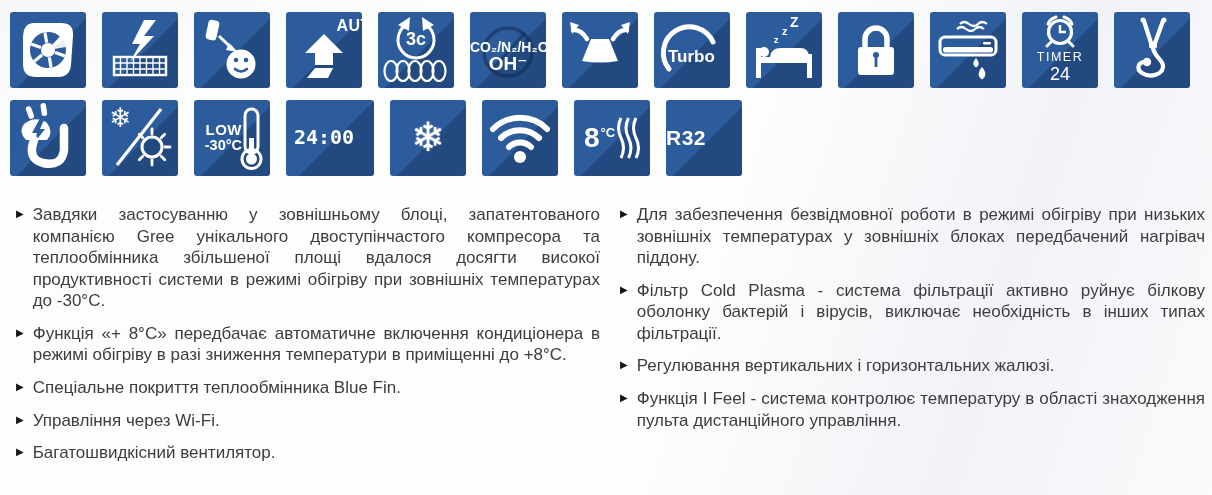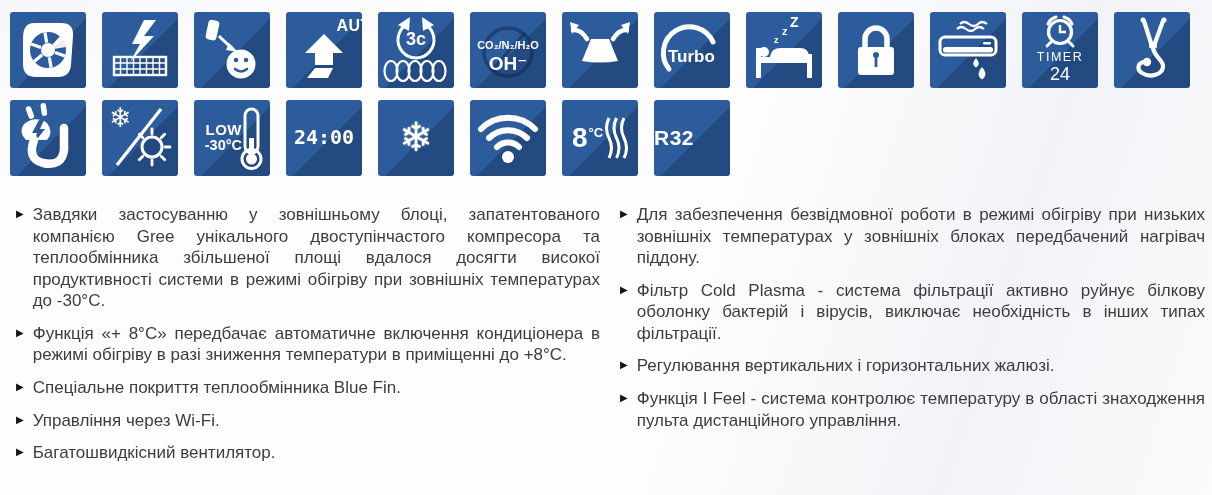--- a/index.html
+++ b/index.html
@@ -17,21 +17,21 @@
   .icon-rows{position:absolute;left:10px;top:12px;}
   .icon-row{display:flex;gap:16px;margin-bottom:12px;}
   .tile{width:76px;height:76px;border-radius:3px;position:relative;overflow:hidden;flex:0 0 auto;color:#fff;}
   .tile::after{content:"";position:absolute;inset:0;z-index:0;
     background:linear-gradient(135deg, rgba(0,0,0,0) 54%, rgba(8,27,57,0.28) 54.5%);}
   .tile-inner{position:absolute;inset:0;z-index:1;}
   .tile svg{position:absolute;left:0;top:0;}
   .tile span{position:absolute;color:#fff;white-space:nowrap;}
   .t-auto{top:5px;left:0;width:76px;text-align:center;font-size:16px;font-weight:bold;letter-spacing:.5px;margin-left:36px;}
   .t-3c{top:17px;left:0;width:76px;text-align:center;font-size:18px;font-weight:bold;}
-  .cp1{top:27px;left:0;width:76px;text-align:center;font-size:11px;font-weight:bold;}
+  .cp1{top:27px;left:0;width:76px;text-align:center;font-size:14px;font-weight:bold;}
   .cp2{top:40px;left:0;width:76px;text-align:center;font-size:19px;font-weight:bold;}
   .t-turbo{top:35px;left:14px;font-size:17px;font-weight:700;}
   .tm1{top:38px;left:0;width:76px;text-align:center;font-size:12.5px;letter-spacing:1.5px;}
   .tm2{top:52px;left:0;width:76px;text-align:center;font-size:18px;}
   .t-speed{top:7px;left:8px;font-size:13px;font-weight:bold;font-style:italic;letter-spacing:1.5px;}
   .snowflake-sm{top:5px;left:7px;font-size:27px;line-height:1;}
   .lt1{top:21px;left:2px;width:46px;text-align:right;font-size:15px;font-weight:bold;letter-spacing:.5px;}
   .lt2{top:37px;left:0px;width:48px;text-align:right;font-size:14.5px;font-weight:bold;}
   .t-2400{top:50%;left:0;width:76px;text-align:center;transform:translateY(-54%);
     font-family:"DejaVu Sans Mono",monospace;font-size:20px;font-weight:bold;}
@@ -269,21 +269,21 @@
           <svg viewBox="0 0 76 76" width="76" height="76">
             <rect x="51" y="9" width="13" height="44" rx="6.5" stroke="#fff" stroke-width="3" fill="none"></rect>
             <circle cx="57.5" cy="59" r="9.5" stroke="#fff" stroke-width="3" fill="none"></circle>
             <circle cx="57.5" cy="59" r="5.5" fill="#fff"></circle>
             <rect x="55" y="38" width="5" height="20" fill="#fff"></rect>
           </svg>
           <span class="lt1">LOW</span>
           <span class="lt2">-30°C</span>
         </div>
       </div>
-      <div class="tile" style="background: rgb(45, 92, 156);">
+      <div class="tile" style="background: rgb(45, 92, 156); padding-left: 12px;">
         <div class="tile-inner">
           <span class="t-2400">24:00</span>
         </div>
       </div>
       <div class="tile" style="background: rgb(45, 92, 156);">
         <div class="tile-inner">
           <span class="snowflake-big">❄</span>
         </div>
       </div>
       <div class="tile" style="background: rgb(45, 92, 156);">

